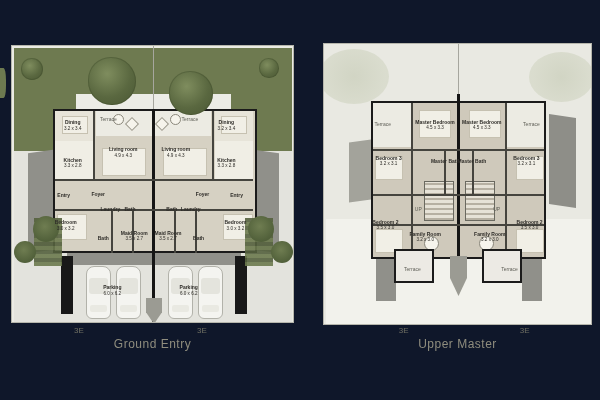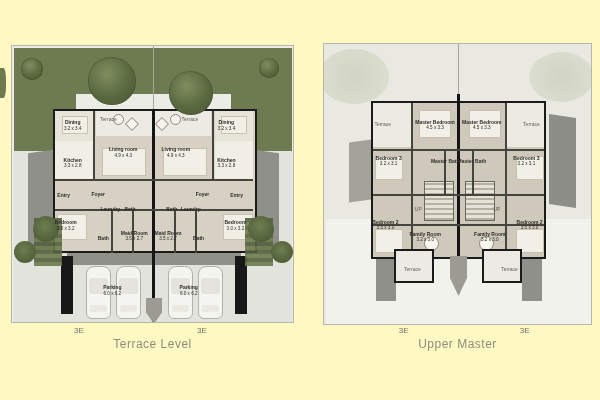--- a/index.html
+++ b/index.html
@@ -1,16 +1,16 @@
 <!DOCTYPE html>
 <html><head>
 <meta charset="utf-8">
 <style>
   html,body{margin:0;padding:0;background:#ffffff;}
-  .stage{position:relative;width:600px;height:400px;background:#fef9c3;overflow:hidden;
+  .stage{position:relative;width:600px;height:400px;background:#0f172a;overflow:hidden;
          font-family:"Liberation Sans",sans-serif;}
   .abs{position:absolute;}
   
   .panel{position:absolute;box-sizing:border-box;border:1px solid #b6b6ac;overflow:hidden;}
   #ground-panel{left:11px;top:45px;width:283px;height:278px;background:#ebebe4;}
   #upper-panel{left:323px;top:43px;width:269px;height:282px;background:#e9e9e2;}
   
   .lawn{background:#6e7a50;}
   .driveway{background:#e3e3dd;}
   .tree{border-radius:48% 52% 50% 50%;
@@ -313,21 +313,21 @@
           <div class="rn">Terrace</div>
         </div>
       </div>
   </div>
 
   <div class="plan-footer" style="left:11px;top:326px;width:283px;">
     <div>
         <span class="unit-marker" style="left: 24%;">3E</span>
         <span class="unit-marker" style="left: 67.5%;">3E</span>
       </div>
-    <div class="plan-caption">Terrace Level</div>
+    <div class="plan-caption">Ground Entry</div>
   </div>
   <div class="plan-footer" style="left:323px;top:326px;width:269px;">
     <div>
         <span class="unit-marker" style="left: 30%;">3E</span>
         <span class="unit-marker" style="left: 75%;">3E</span>
       </div>
     <div class="plan-caption">Upper Master</div>
   </div>
 
 </div>

